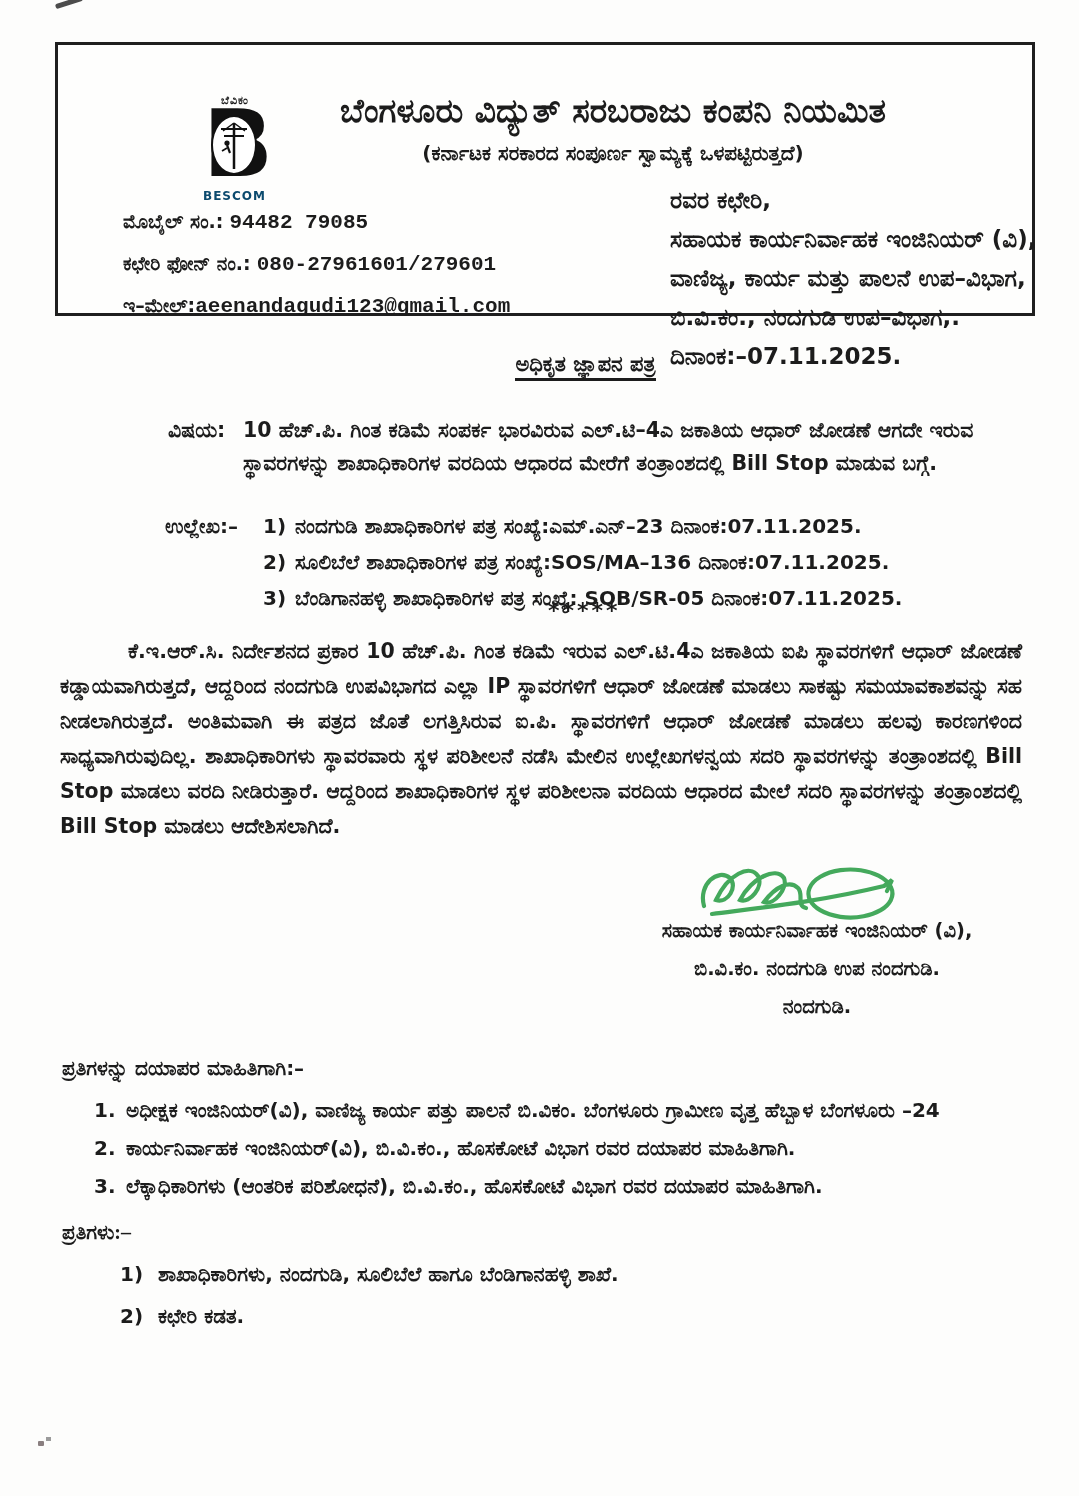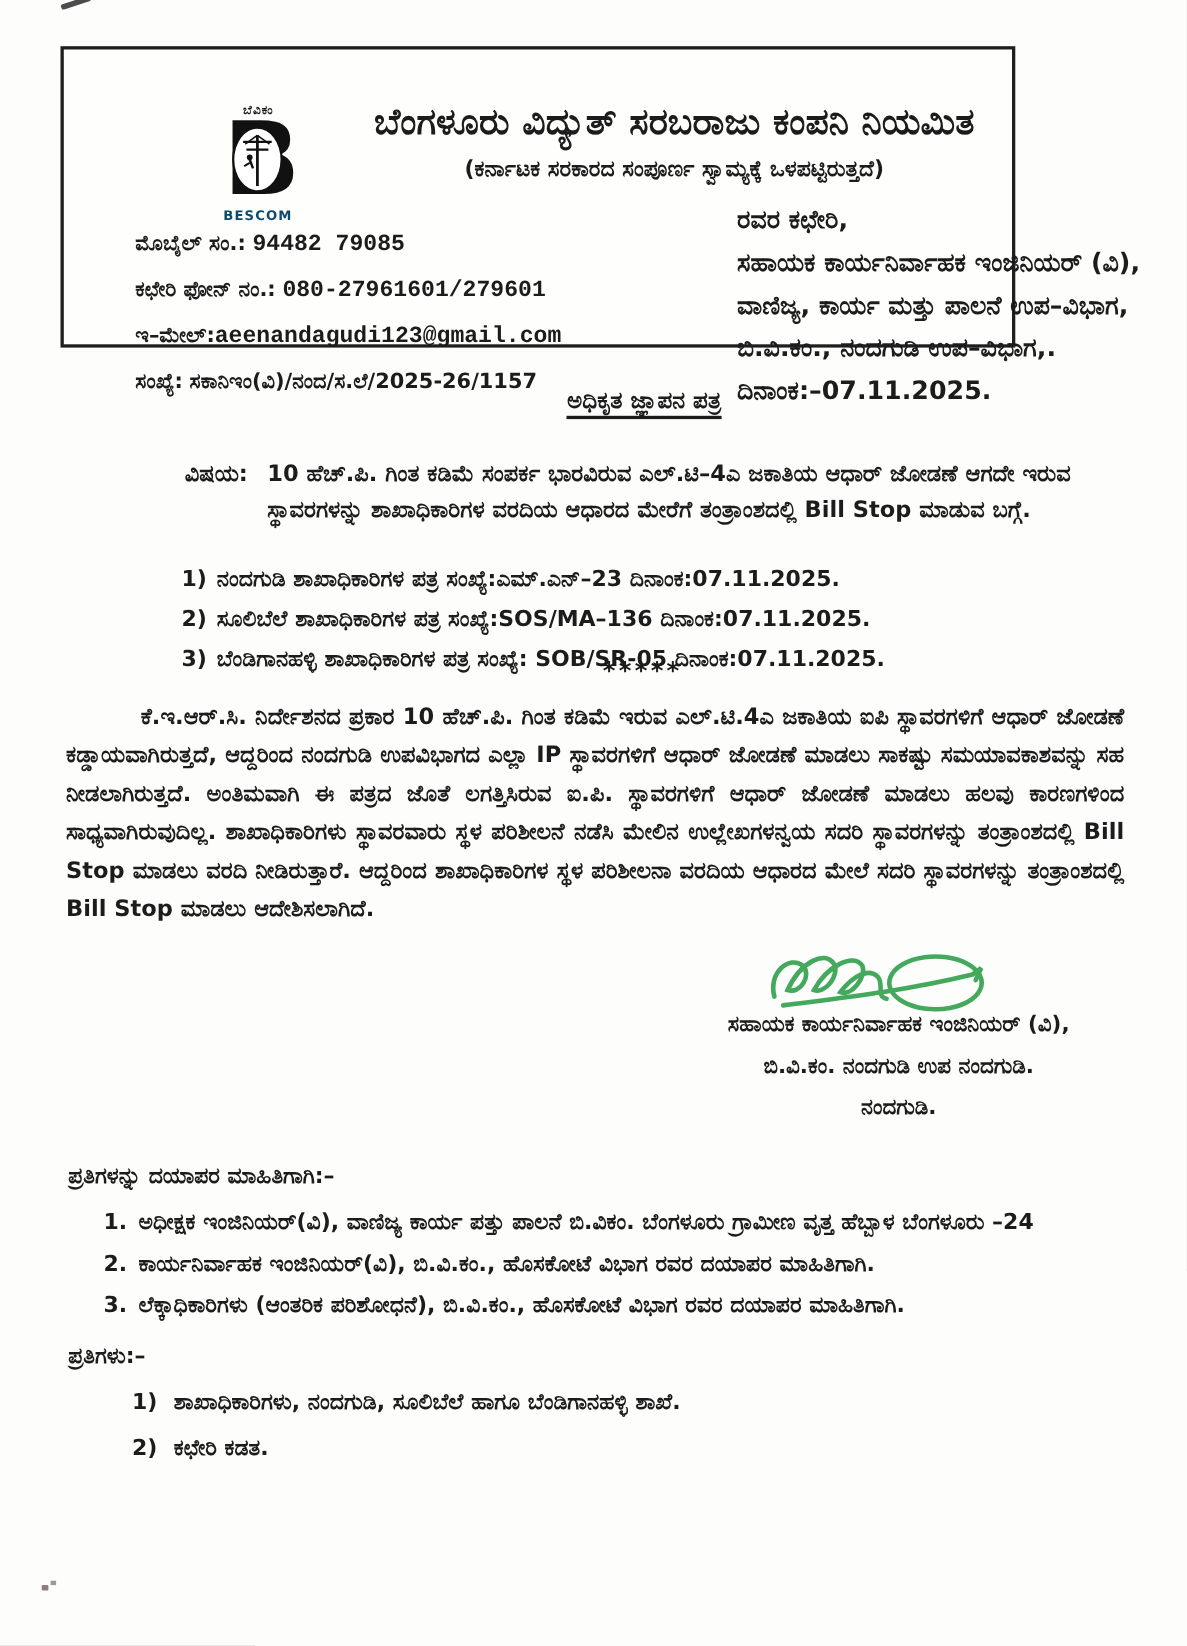--- a/index.html
+++ b/index.html
@@ -4,21 +4,21 @@
 <style>
   html,body{margin:0;padding:0;background:#d9d9d6;}
   .page{
     position:relative;width:1079px;height:1496px;margin:0 auto;
     background:#fdfdfc;overflow:hidden;color:#1c1c1c;
     font-family:"DejaVu Sans",sans-serif;
   }
   .kn{font-weight:bold;}
   .serifnum{font-family:Liberation Mono, monospace;font-weight:bold;}
   
-  .hdr-box{position:absolute;left:55px;top:42px;width:868px;height:274px;
+  .hdr-box{position:absolute;left:55px;top:42px;width:980px;height:274px;
     border:3px solid #1f1f1f;box-sizing:border-box;background:#fefefd;}
   .logo{position:absolute;left:145px;top:50px;width:120px;height:112px;text-align:left;}
   .logo-top{font-size:11px;font-weight:bold;letter-spacing:1px;margin-left:18px;line-height:12px;}
   .logo-b{position:relative;width:86px;height:84px;margin-top:-2px;}
   .logo-b .bletter{font-size:92px;font-weight:bold;line-height:80px;color:#111;
     font-family:"DejaVu Sans",sans-serif;}
   .logo-ellipse{position:absolute;left:8px;top:10px;width:46px;height:60px;background:#fff;
     border-radius:50%;border:2px solid #111;box-sizing:border-box;overflow:hidden;}
   .logo-bottom{font-size:12px;font-weight:bold;letter-spacing:1px;color:#0c4a6e;margin-top:0px;}
   .company{position:absolute;left:150px;top:46px;width:810px;text-align:center;
@@ -47,21 +47,21 @@
   
   .sig-scribble{position:absolute;left:688px;top:856px;width:215px;height:78px;}
   .sig-block{position:absolute;left:612px;top:912px;width:410px;text-align:center;
     font-size:19.5px;line-height:38px;}
   
   .copies{position:absolute;left:62px;top:1024px;width:958px;font-size:20px;line-height:32px;margin-top:28px;}
   .copies .heading{margin-bottom:10px;}
   .copy-item{display:flex;margin:6px 0 6px 32px;}
   .copy-item .num{flex:0 0 32px;}
   .copy-item .txt{flex:1;max-width:880px;}
-  .copies .heading2{margin-top:14px;}
+  .copies .heading2{margin-top:14px;font-family:Liberation Serif, serif;}
   .copy2-item{display:flex;margin:10px 0 10px 58px;}
   .copy2-item .num{flex:0 0 38px;}
   
   .speck1{position:absolute;left:55px;top:0px;width:28px;height:5px;background:#4c4c4c;
     transform:rotate(-18deg);border-radius:2px;}
   .speck2{position:absolute;left:38px;top:1441px;width:6px;height:5px;background:#8a7f80;border-radius:1px;}
   .speck3{position:absolute;left:46px;top:1437px;width:5px;height:4px;background:#9b9b9b;}
 </style>
 </head>
 <body>
@@ -110,37 +110,34 @@
         <span class="kn">ಮೊಬೈಲ್ ಸಂ.:</span>
         <span class="val serifnum">94482 79085</span>
       </div>
       <div>
         <span class="kn">ಕಛೇರಿ ಫೋನ್ ನಂ.:</span>
         <span class="val serifnum">080-27961601/279601</span>
       </div>
       <div>
         <span class="kn">ಇ–ಮೇಲ್:</span><span class="val serifnum">aeenandagudi123@gmail.com</span>
       </div>
-      <div>
-        <span class="kn">ಸಂಖ್ಯೆ:</span>
-        <span class="kn">ಸಕಾನಿಇಂ(ವಿ)/ನಂದ/ಸ.ಲೆ/2025-26/1157</span>
-      </div>
     </div>
   </div>
 
   <div class="doc-title kn">
     <span>ಅಧಿಕೃತ ಜ್ಞಾಪನ ಪತ್ರ</span>
   </div>
 
   <div class="subject kn">
     <div class="lbl">ವಿಷಯ:</div>
     <div class="txt">10 ಹೆಚ್.ಪಿ. ಗಿಂತ ಕಡಿಮೆ ಸಂಪರ್ಕ ಭಾರವಿರುವ ಎಲ್.ಟಿ–4ಎ ಜಕಾತಿಯ ಆಧಾರ್ ಜೋಡಣೆ ಆಗದೇ ಇರುವ ಸ್ಥಾವರಗಳನ್ನು ಶಾಖಾಧಿಕಾರಿಗಳ ವರದಿಯ ಆಧಾರದ ಮೇರೆಗೆ ತಂತ್ರಾಂಶದಲ್ಲಿ Bill Stop ಮಾಡುವ ಬಗ್ಗೆ.</div>
   </div>
 
   <div class="refs kn">
+    <div class="lbl">ಉಲ್ಲೇಖ:–</div>
     <div>
       <div class="ref-row">
         <span class="num">1)</span>
         <span>ನಂದಗುಡಿ ಶಾಖಾಧಿಕಾರಿಗಳ ಪತ್ರ ಸಂಖ್ಯೆ:ಎಮ್.ಎನ್–23 ದಿನಾಂಕ:07.11.2025.</span>
       </div>
       <div class="ref-row">
         <span class="num">2)</span>
         <span>ಸೂಲಿಬೆಲೆ ಶಾಖಾಧಿಕಾರಿಗಳ ಪತ್ರ ಸಂಖ್ಯೆ:SOS/MA–136 ದಿನಾಂಕ:07.11.2025.</span>
       </div>
       <div class="ref-row">

